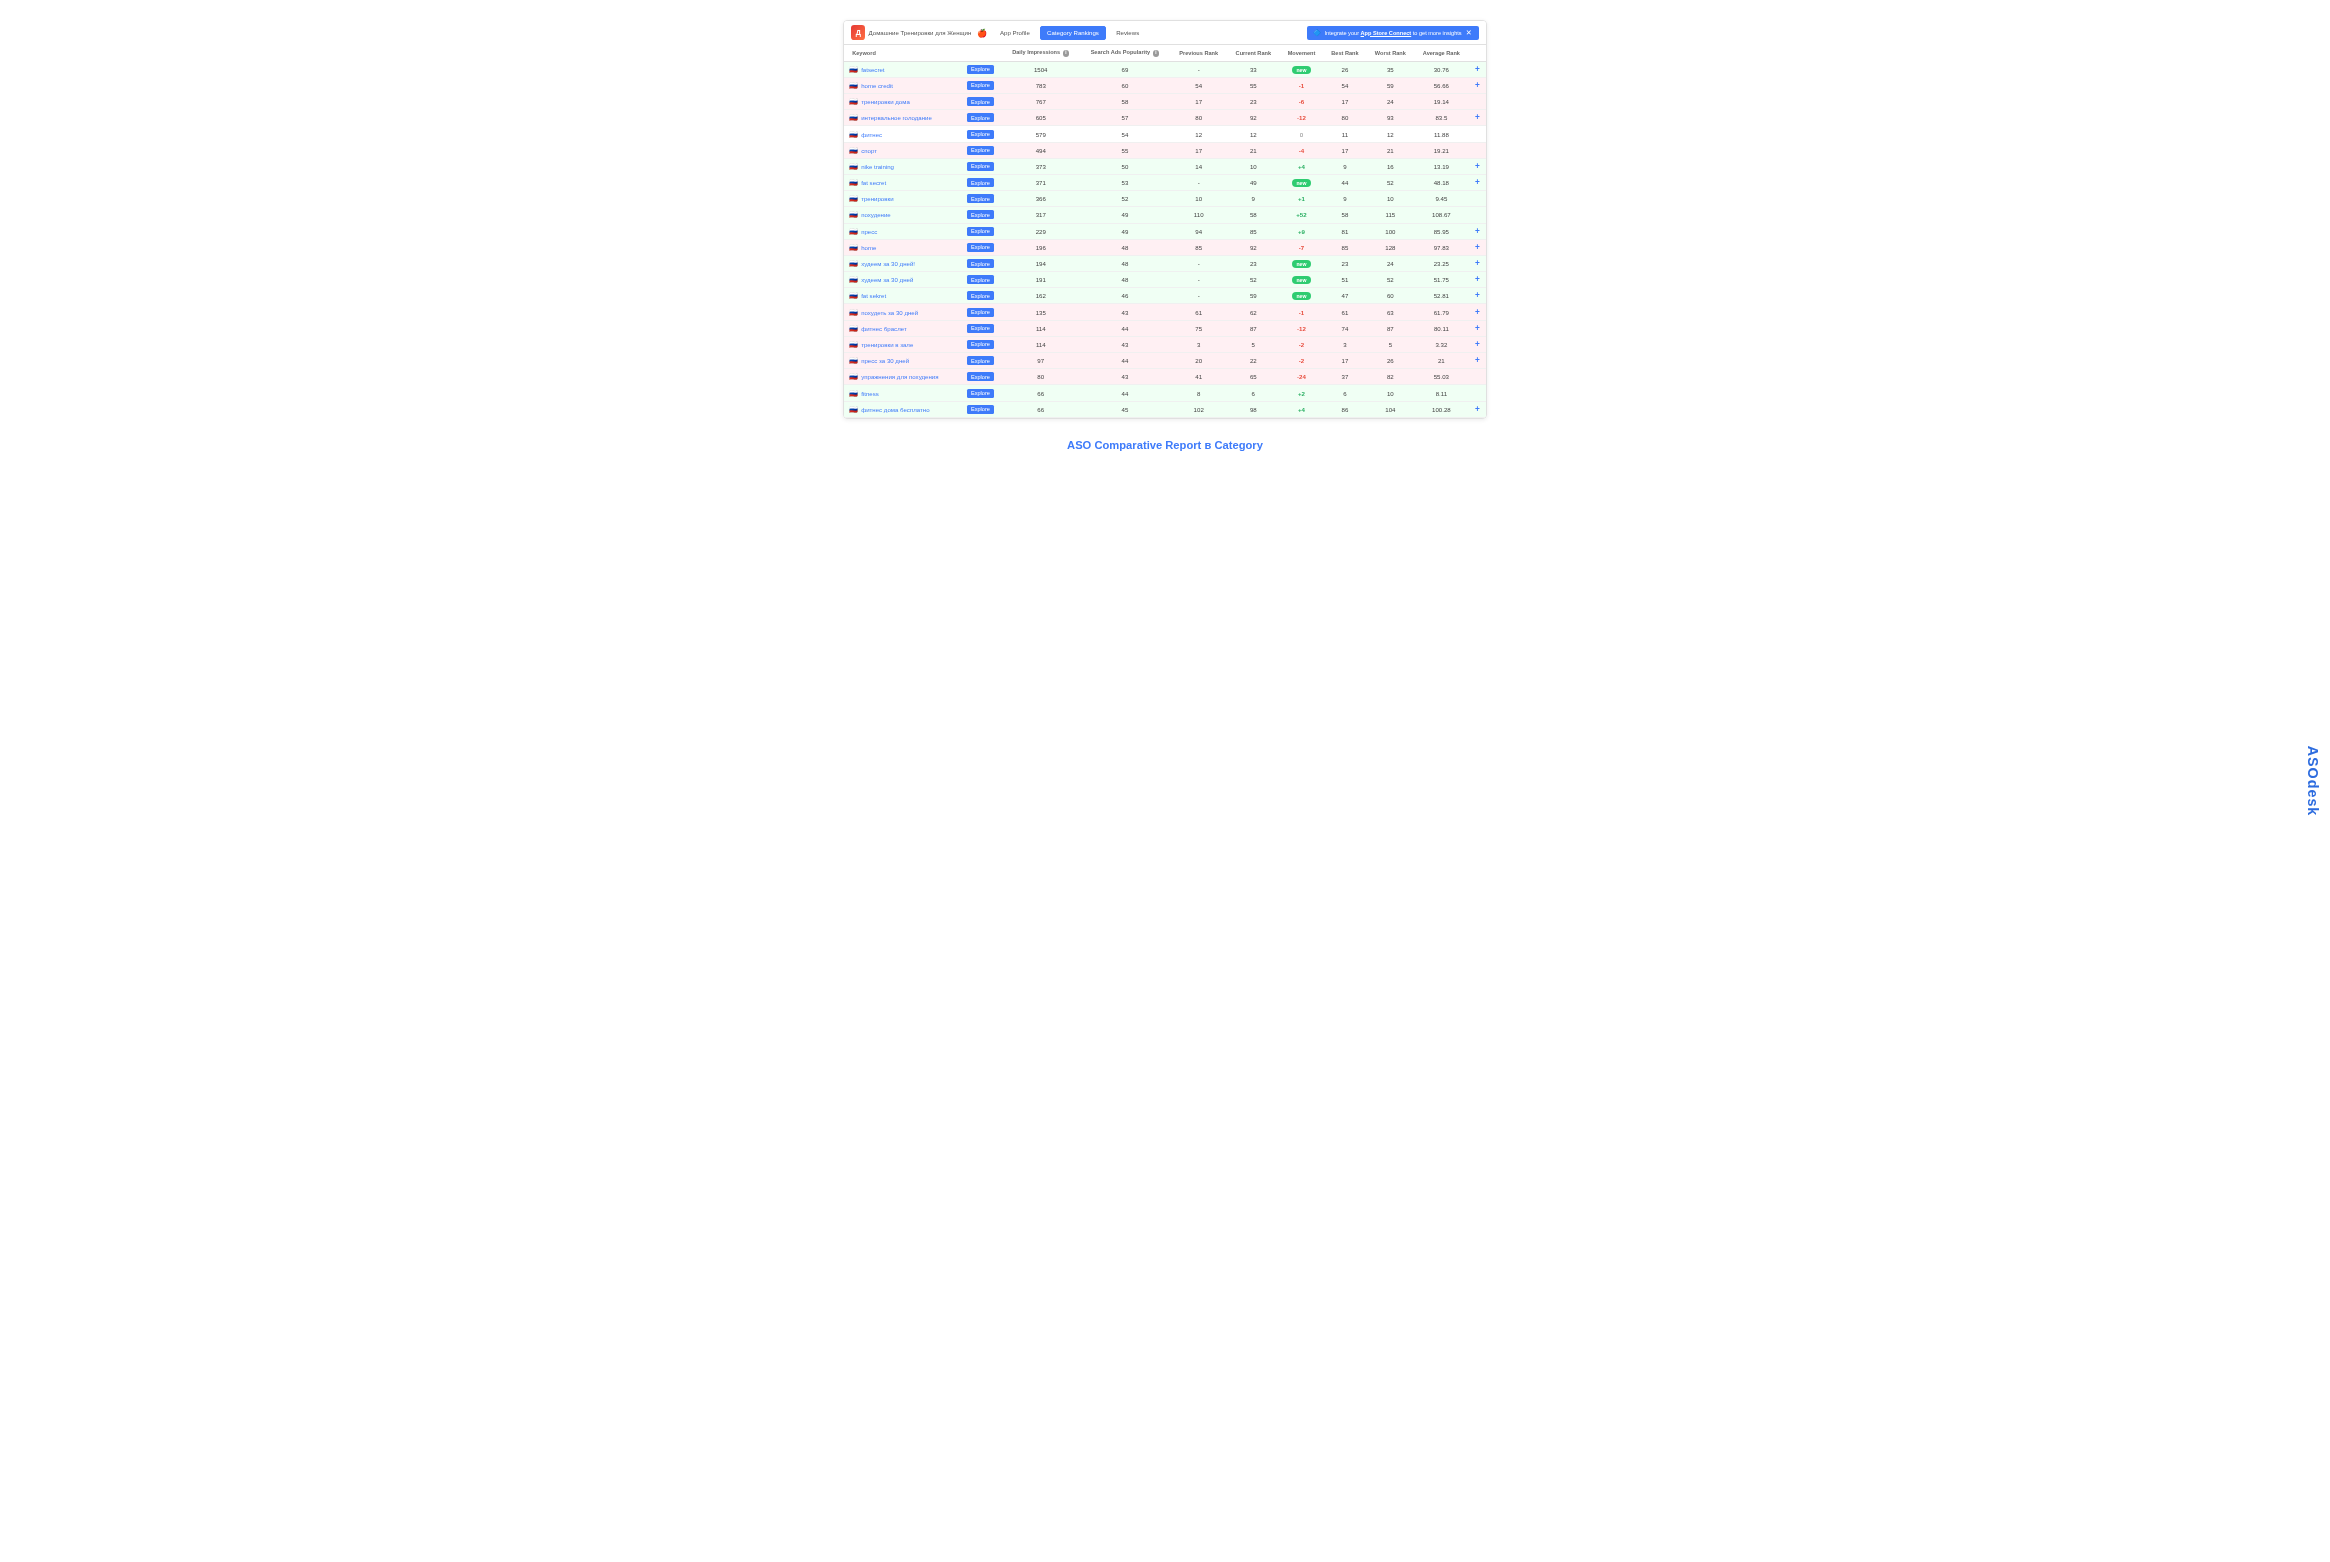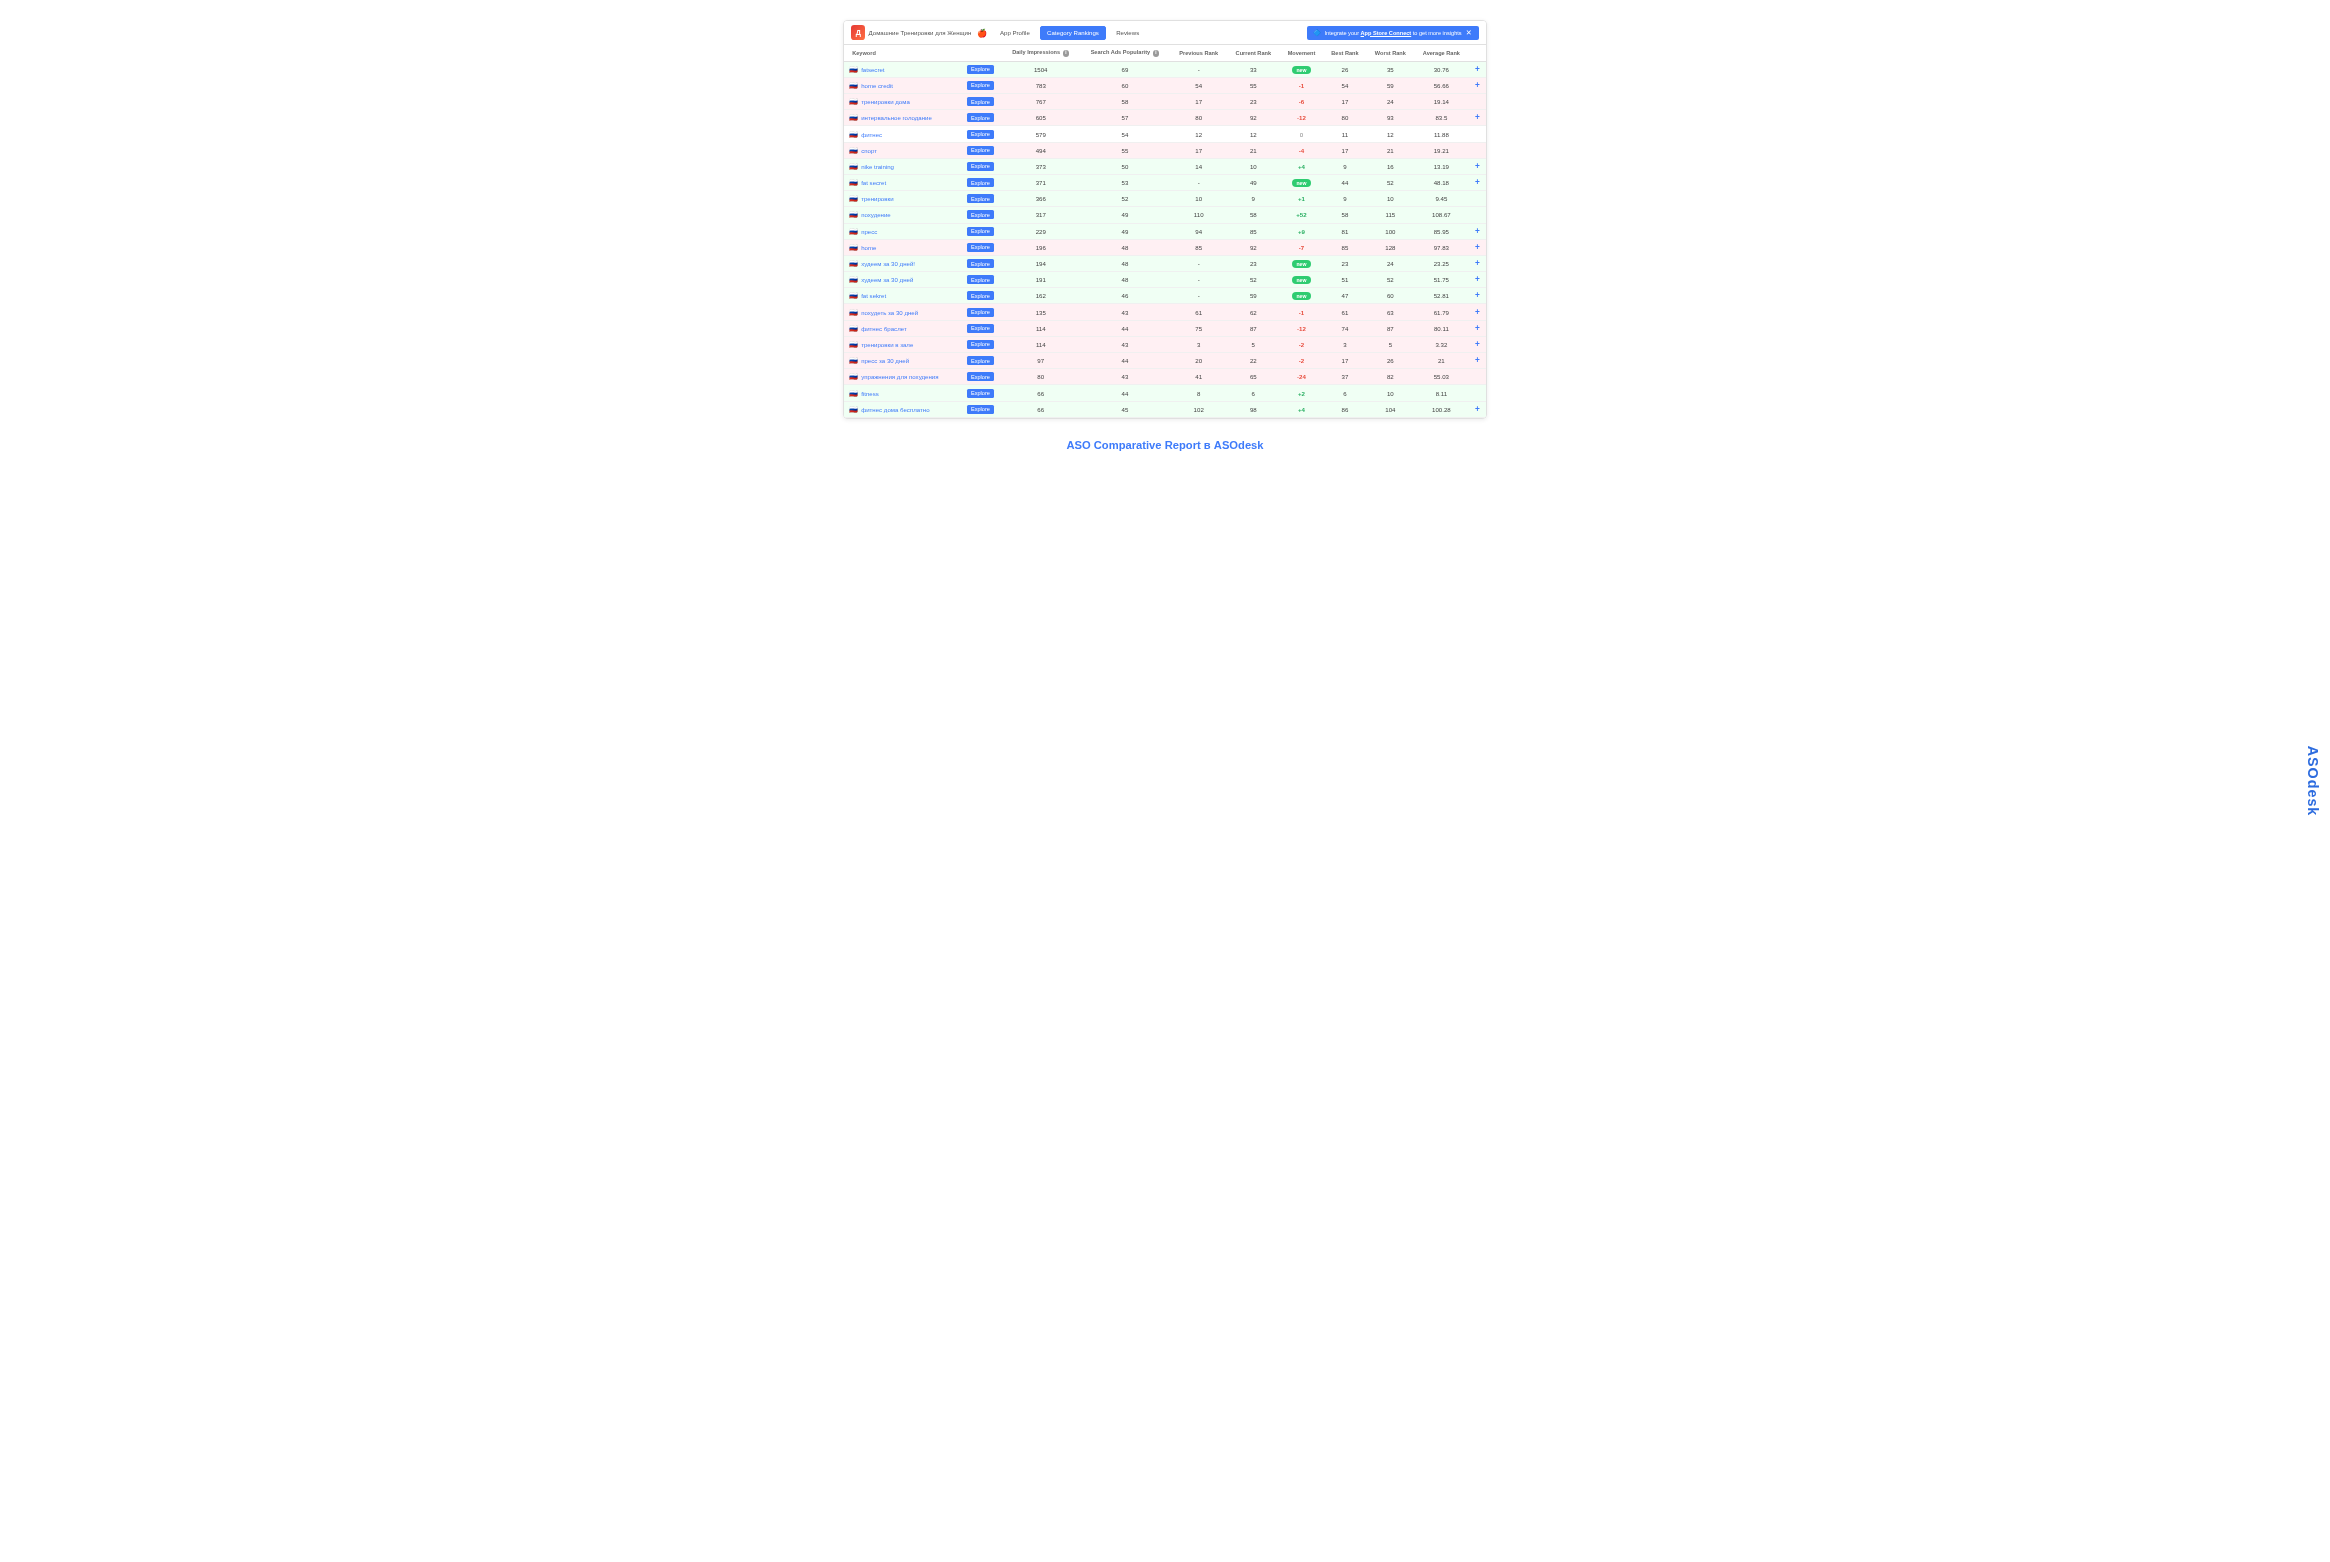--- a/index.html
+++ b/index.html
@@ -629,17 +629,17 @@
             <td><span class="movement-pos">+4</span></td>
             <td>86</td>
             <td>104</td>
             <td>100.28</td>
             <td><span class="add-btn">+</span></td>
           </tr>
         </tbody>
     </table>
   </div>
 
-  <div class="bottom-title">ASO Comparative Report в ASOdesk</div>
+  <div class="bottom-title">ASO Comparative Report в Category</div>
 
   <div class="sidebar-logo">ASOdesk</div>
 </div>
 
 
 </body></html>

